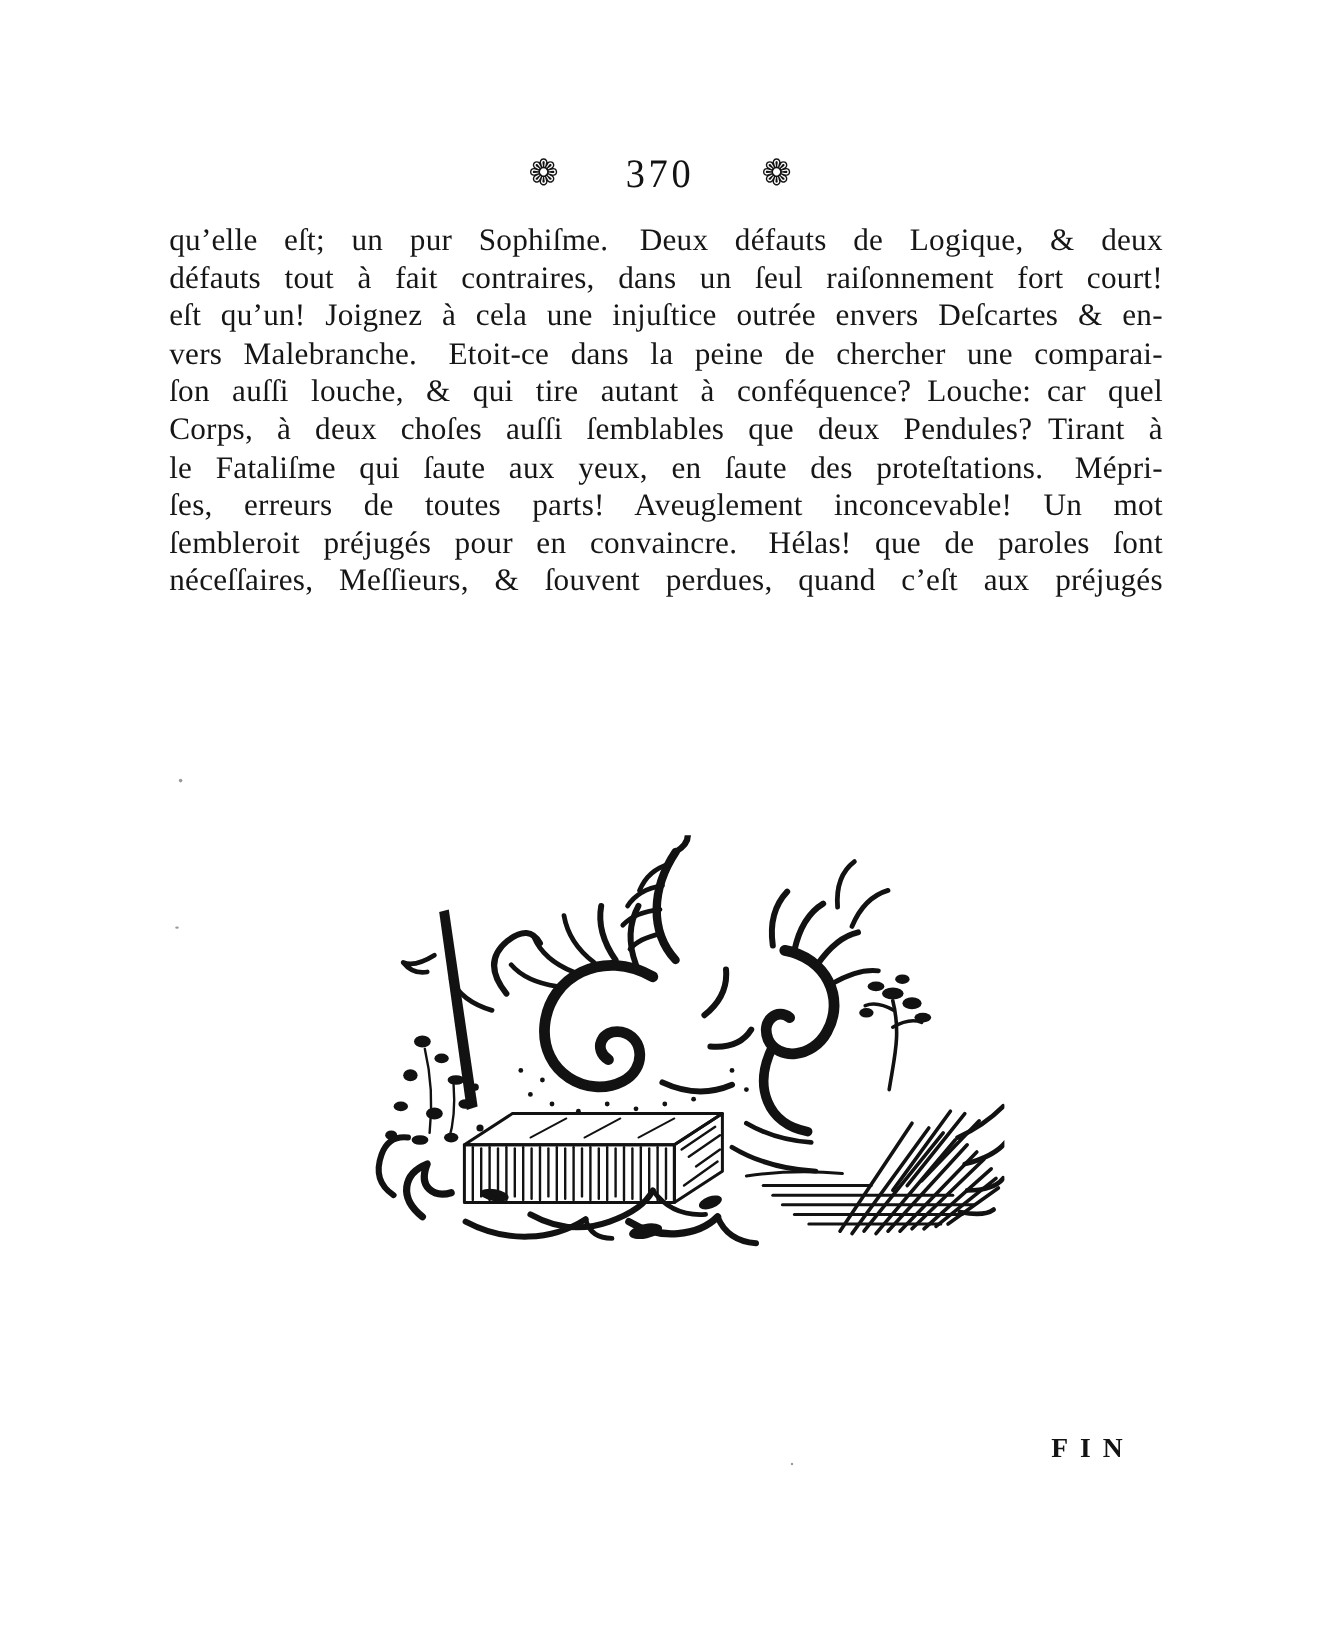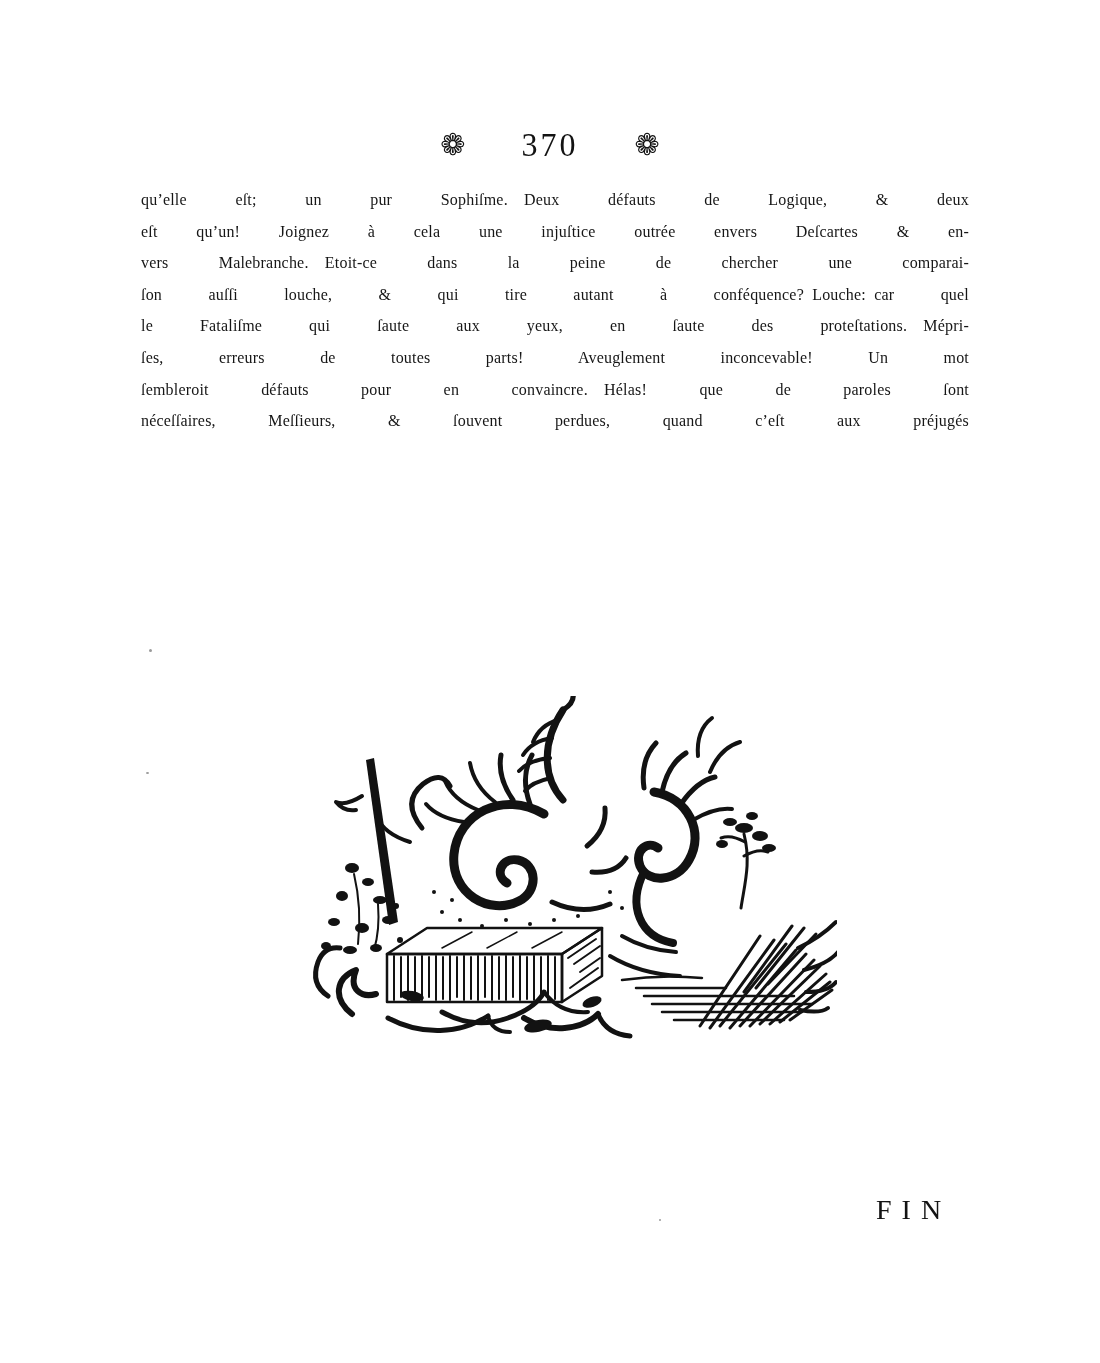--- a/index.html
+++ b/index.html
@@ -19,59 +19,61 @@
   .fleuron{
     font-family:"DejaVu Sans",sans-serif;
     font-size:30px;line-height:30px;color:#131313;
   }
   .page-number{
     font-size:32px;letter-spacing:3px;color:#131313;
     transform:scaleY(1.05);
   }
   .body-text{
     position:absolute;left:141px;top:184px;width:828px;
-    font-size:16px;line-height:31.6px;
+    font-size:26px;line-height:31.6px;
     letter-spacing:0.2px;
   }
   .line{
     text-align:justify;
     text-align-last:justify;
     white-space:normal;
   }
   .line.last{text-align-last:left;}
   .it{}
   .vignette{position:absolute;left:292px;top:696px;}
   .fin{
     position:absolute;left:876px;top:1194px;
-    font-size:28px;font-weight:normal;letter-spacing:10px;color:#131313;
+    font-size:23px;font-weight:bold;letter-spacing:10px;color:#131313;
   }
   .speck{position:absolute;background:#9a9a9a;border-radius:50%;}
   .speck.s1{left:149px;top:649px;width:3px;height:3px;}
   .speck.s2{left:146px;top:772px;width:3px;height:2px;}
   .speck.s3{left:659px;top:1219px;width:2px;height:2px;}
 </style>
 </head>
 <body>
 
 <div class="page">
 
   <div class="header">
     <span class="fleuron">❁</span>
     <span class="page-number">370</span>
     <span class="fleuron">❁</span>
   </div>
 
   <div class="body-text">
       <div class="line"><span>qu’elle eſt; un pur Sophiſme. Deux défauts de Logique, &amp; deux</span></div>
+      <div class="line"><span>défauts tout à fait contraires, dans un ſeul raiſonnement fort court!</span></div>
       <div class="line"><span>eſt qu’un! Joignez à cela une injuſtice outrée envers Deſcartes &amp; en-</span></div>
       <div class="line"><span>vers Malebranche. Etoit-ce dans la peine de chercher une comparai-</span></div>
       <div class="line"><span>ſon auſſi louche, &amp; qui tire autant à conféquence? </span><span class="it">Louche:</span><span> car quel</span></div>
+      <div class="line"><span>Corps, à deux choſes auſſi ſemblables que deux Pendules? </span><span class="it">Tirant à</span></div>
       <div class="line"><span>le Fataliſme qui ſaute aux yeux, en ſaute des proteſtations. Mépri-</span></div>
       <div class="line"><span>ſes, erreurs de toutes parts! Aveuglement inconcevable! Un mot</span></div>
-      <div class="line"><span>ſembleroit défauts pour en convaincre. Hélas! que de paroles ſont</span></div>
+      <div class="line"><span>ſembleroit préjugés pour en convaincre. Hélas! que de paroles ſont</span></div>
       <div class="line"><span>néceſſaires, Meſſieurs, &amp; ſouvent perdues, quand c’eſt aux préjugés</span></div>
     </div>
 
   <svg class="vignette" width="545" height="350" viewBox="0 0 545 350" aria-hidden="true" aria-label="engraved rococo tailpiece: scrollwork plumes, sword, hatched plinth and rocks">
     <g stroke="#121212" fill="none" stroke-linecap="round" stroke-linejoin="round">
 
       <polygon fill="#121212" stroke="none" points="74,64 82,62 106,226 97,229"></polygon>
       <path d="M70,100 q-16,10 -26,6 q8,10 20,8" stroke-width="4"></path>
 
       <path d="M271,14 C251,44 249,80 271,104" stroke-width="7"></path>

